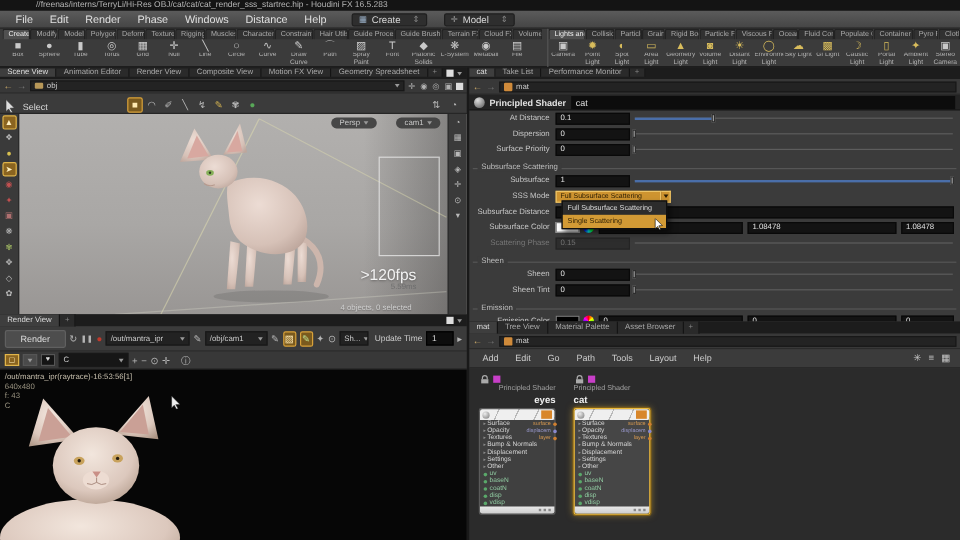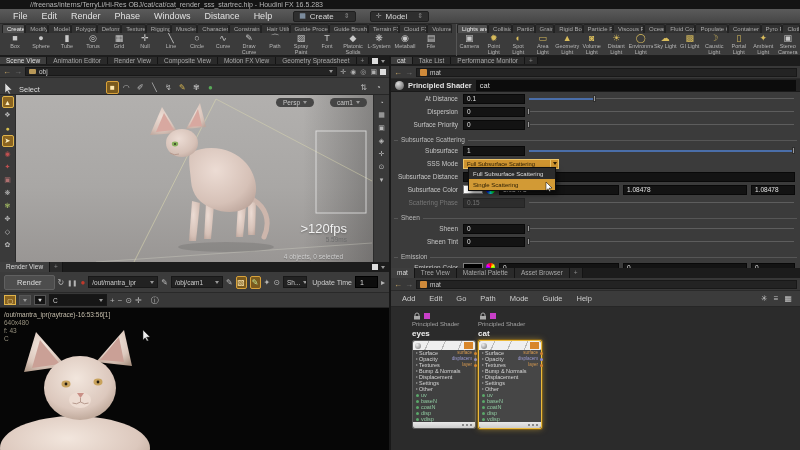--- a/index.html
+++ b/index.html
@@ -681,32 +681,32 @@
       <span style="width:7px;height:7px;background:#cf8a3a;border-radius:1px"></span>
       <span>mat</span>
     </span>
   </div>
   <div id="net-menurow">
     <span id="net-menus" style="display:flex">
         <span class="nmenu">Add</span>
         <span class="nmenu">Edit</span>
         <span class="nmenu">Go</span>
         <span class="nmenu">Path</span>
-        <span class="nmenu">Mode</span>
-        <span class="nmenu">Guide</span>
+        <span class="nmenu">Tools</span>
+        <span class="nmenu">Layout</span>
         <span class="nmenu">Help</span>
       </span>
     <span id="net-corner">
         <span>✳</span>
         <span>≡</span>
         <span>▦</span>
       </span>
   </div>
   <div id="net-canvas">
-      <div class="node" style="left: 21px; top: 4px;">
+      <div class="node" style="left: 8px; top: 4px; text-align: right;">
         <div class="nheadicons">
           <svg width="8" height="8">
             <path d="M2 4 v-1 a2 2 0 0 1 4 0 v1" stroke="#aaa" fill="none"></path>
             <rect x="1" y="4" width="6" height="3.5" fill="#aaa"></rect>
           </svg>
           <span class="nsq"></span>
         </div>
         <div class="ntype">Principled Shader</div>
         <div class="nname">eyes</div>
         <div class="nbody">

